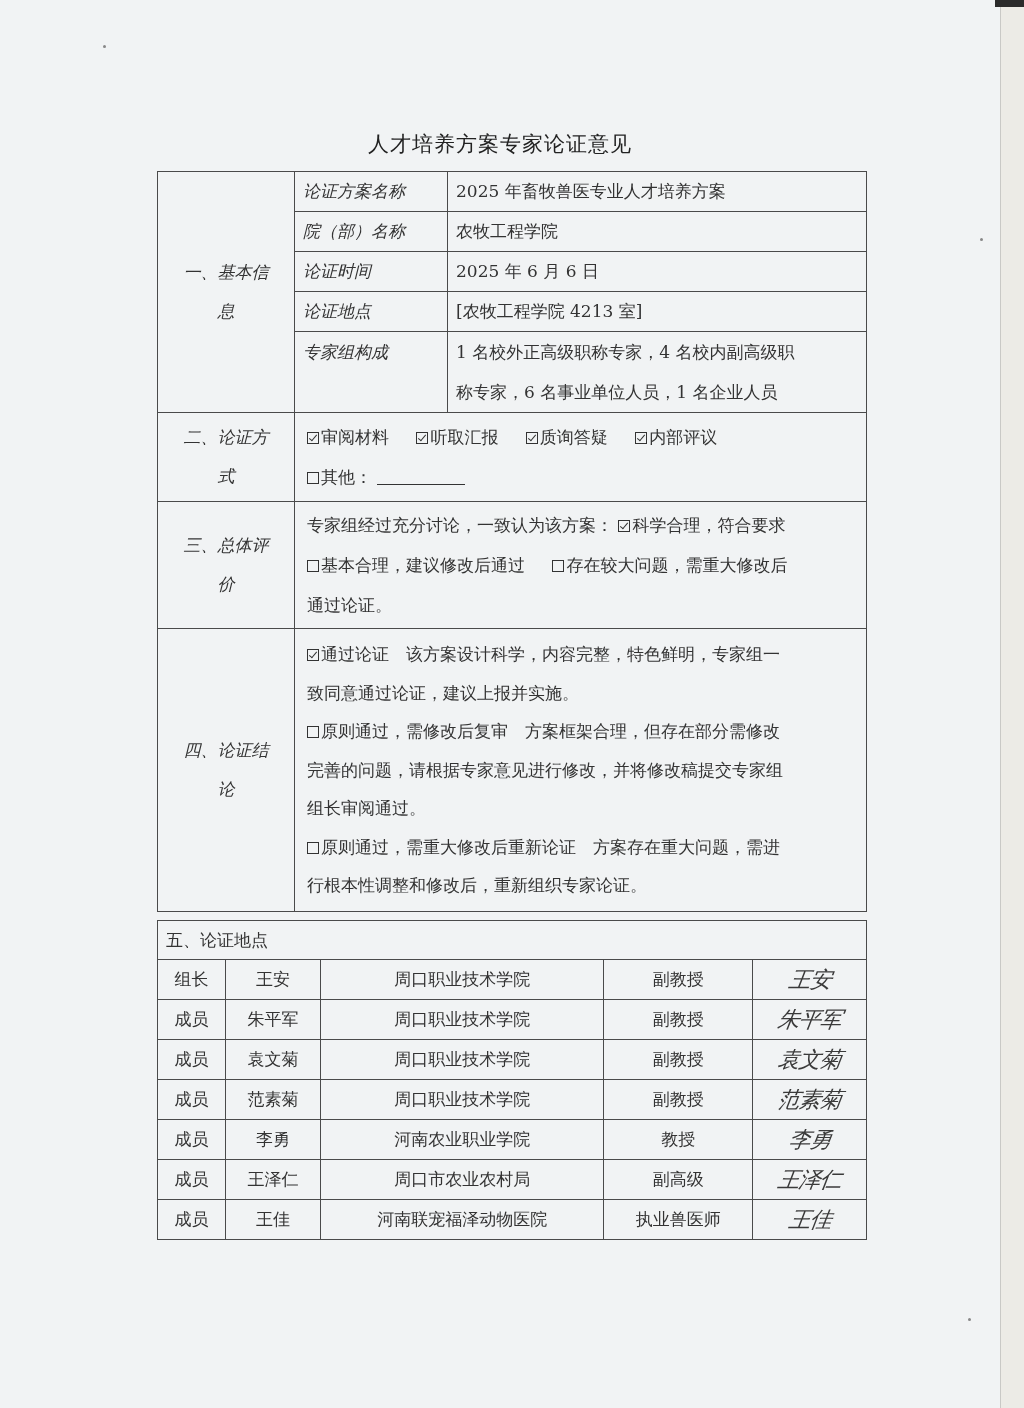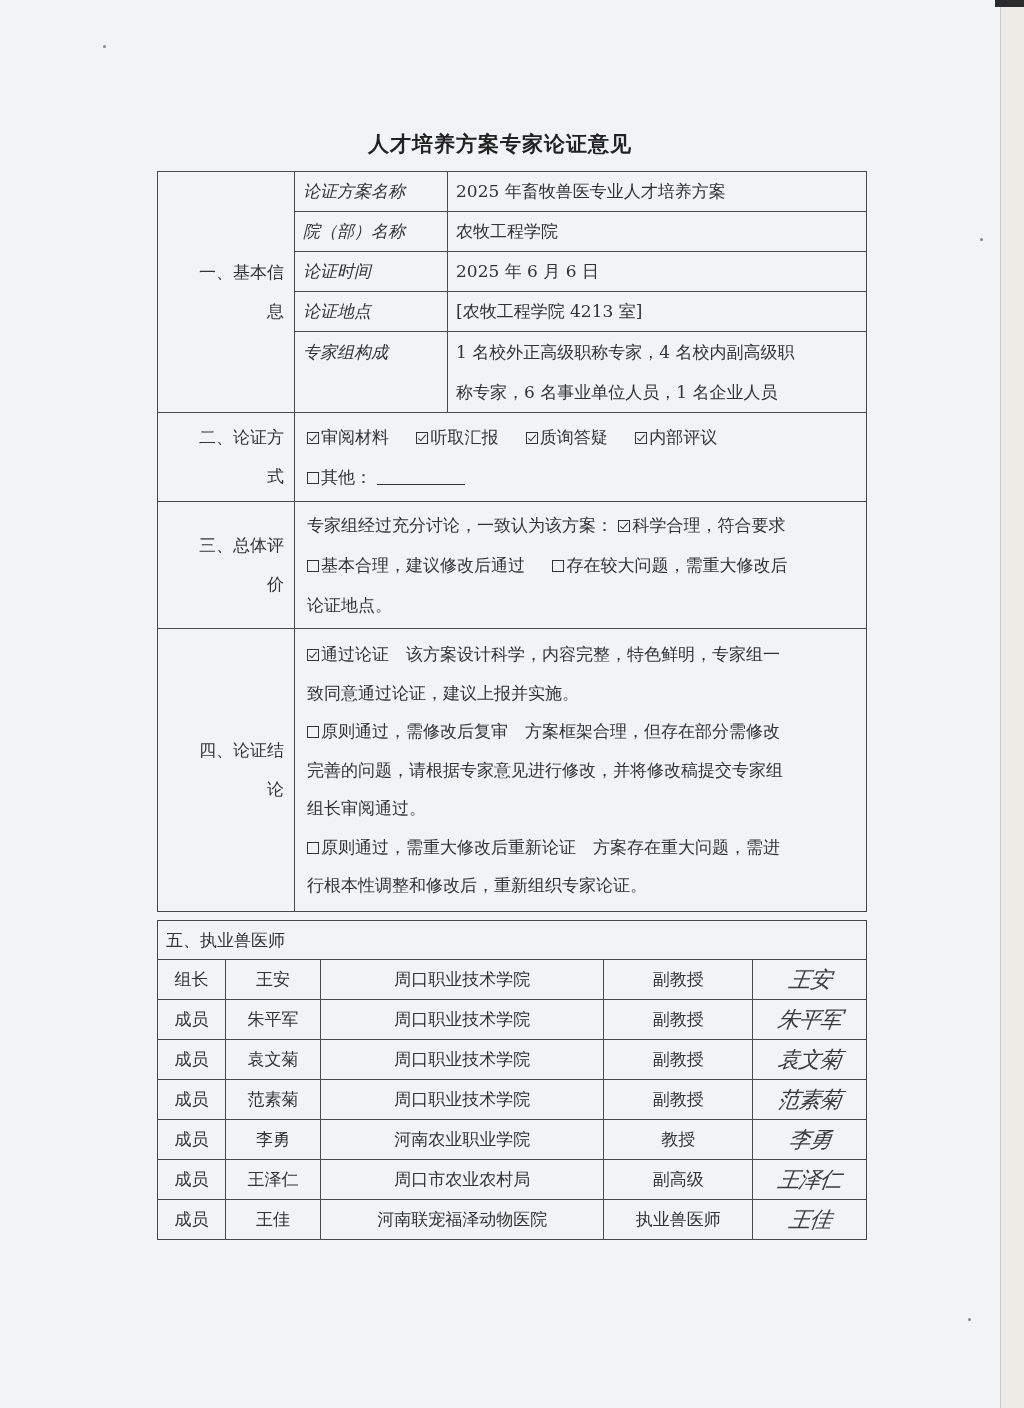--- a/index.html
+++ b/index.html
@@ -1,25 +1,25 @@
 <!DOCTYPE html>
 <html><head>
 <meta charset="utf-8">
 <style>
   html,body{margin:0;padding:0;}
   body{width:1024px;height:1408px;background:#e9ebea;position:relative;overflow:hidden;
        font-family:"DejaVu Serif","Liberation Serif",serif;color:#2a2a2a;}
   .paper{position:absolute;left:0;top:0;width:1000px;height:1408px;background:#f1f3f4;}
   .edge{position:absolute;left:1000px;top:0;width:24px;height:1408px;background:#ecebe6;border-left:1px solid #c9c9c6;}
   .edge-top{position:absolute;left:995px;top:0;width:29px;height:7px;background:#2b2b2b;}
-  .title{position:absolute;left:0;width:1000px;top:130px;text-align:center;font-size:21px;font-weight:bold;letter-spacing:1px;color:#222;}
+  .title{position:absolute;left:0;width:1000px;top:130px;text-align:center;font-size:21px;font-weight:normal;letter-spacing:1px;color:#222;}
   table{border-collapse:collapse;position:absolute;left:157px;width:710px;font-size:17px;}
   td{border:1.5px solid #4a4a4a;padding:0 8px;vertical-align:middle;color:#333;}
   #main{top:171px;}
-  .sec{width:116px;text-align:right;line-height:39px;padding:0 10px;}
+  .sec{width:116px;text-align:center;line-height:39px;padding:0 10px;font-style:italic;}
   .lbl{width:136px;height:39px;font-style:italic;}
   .val{height:39px;}
   .multi{line-height:40px;padding-top:0;padding-bottom:0;}
   .chk{display:inline-block;width:12px;height:12px;border:1.3px solid #333;vertical-align:-1px;margin-right:2px;position:relative;box-sizing:border-box;}
   .chk.on::after{content:"";position:absolute;left:3px;top:0px;width:3px;height:7px;border:solid #333;border-width:0 1.6px 1.6px 0;transform:rotate(40deg);}
   .gap{display:inline-block;width:22px;}
   .blank{display:inline-block;width:88px;border-bottom:1.5px solid #333;height:14px;vertical-align:-2px;}
   #sig{top:920px;}
   #sig td{text-align:center;height:39px;padding:0 4px;}
   .sechead{text-align:left!important;padding-left:8px!important;}
@@ -95,21 +95,21 @@
     </td>
     <td colspan="2" class="multi" style="height:126px;padding-left:12px">
       <div>
         <span>专家组经过充分讨论，一致认为该方案：</span>
         <span><span class="chk on"></span><span>科学合理，符合要求</span></span>
       </div>
       <div>
         <span><span class="chk"></span><span>基本合理，建议修改后通过</span></span><span class="gap"></span>
         <span><span class="chk"></span><span>存在较大问题，需重大修改后</span></span>
       </div>
-      <div>论证地点。</div>
+      <div>通过论证。</div>
     </td>
   </tr>
 
   <tr>
     <td class="sec">
       <div>四、论证结</div>
           <div>论</div>
     </td>
     <td colspan="2" style="height:282px;padding-left:12px;line-height:38.5px">
       <div>
@@ -126,21 +126,21 @@
         <div>行根本性调整和修改后，重新组织专家论证。</div>
       </div>
     </td>
   </tr>
 </tbody>
   </table>
 
 <table id="sig">
   <tbody>
       <tr>
-    <td colspan="5" class="sechead" style="height:38px">五、执业兽医师</td>
+    <td colspan="5" class="sechead" style="height:38px">五、论证地点</td>
   </tr>
   <tr>
     <td>组长</td>
     <td>王安</td>
     <td>周口职业技术学院</td>
     <td>副教授</td>
     <td><span class="signature">王安</span></td>
   </tr>
   <tr>
     <td>成员</td>

